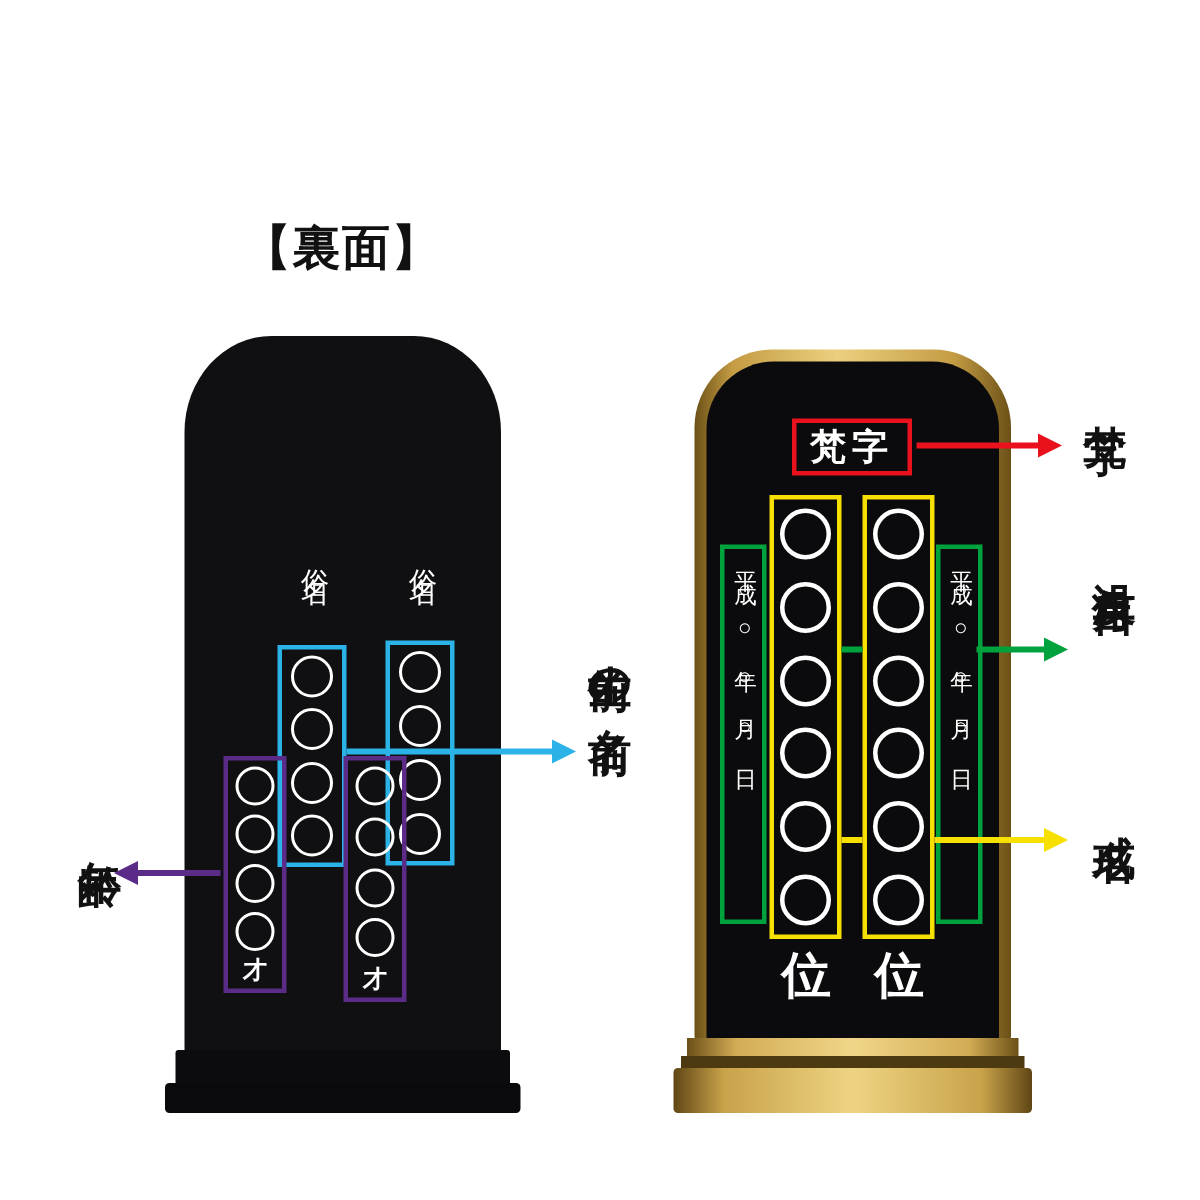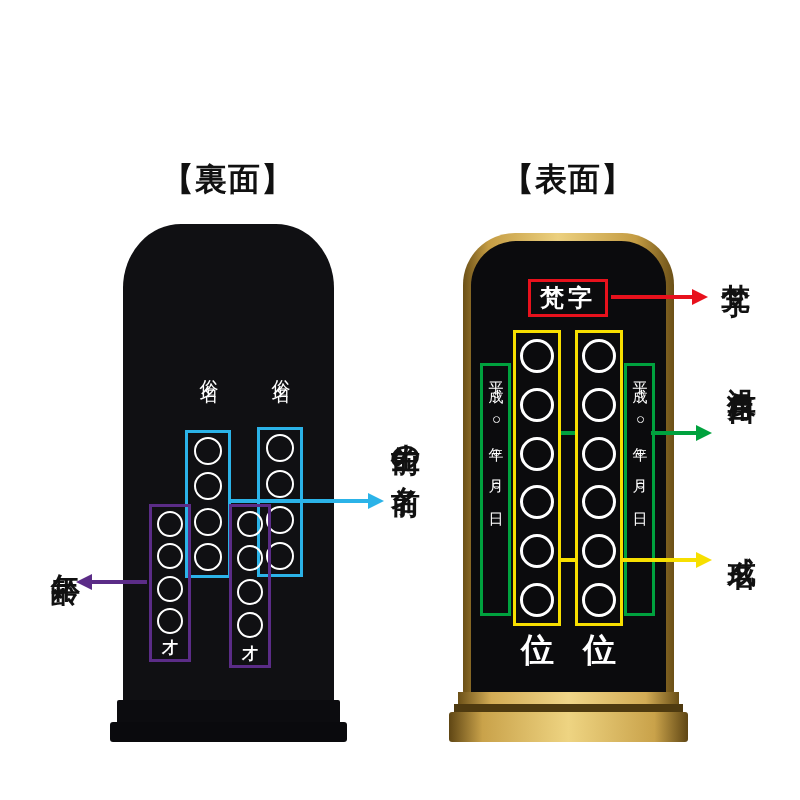--- a/index.html
+++ b/index.html
@@ -5,21 +5,21 @@
   html,body { margin:0; padding:0; background:#fff; }
   .page { position:relative; width:800px; height:800px; background:#ffffff;
           font-family:"Liberation Sans", sans-serif; overflow:hidden; }
 
   
   .titlebar { position:absolute; left:37px; top:40px; width:726px; height:55px;
               background:#7d4f8b; display:flex; align-items:center; justify-content:center; }
   .titlebar span { color:#fff; font-size:33px; font-weight:bold; letter-spacing:3px; }
 
   
-  .heading { position:absolute; top:158px; font-size:32px; font-weight:bold; color:#111; letter-spacing:1px; }
+  .heading { position:absolute; top:144px; font-size:32px; font-weight:bold; color:#111; letter-spacing:1px; }
   .heading-back { left:162px; }
   .heading-front { left:502px; }
 
   
   .tablet-back { position:absolute; left:123px; top:224px; width:211px; height:492px;
                  background:#101013; border-radius:58px 58px 0 0 / 64px 64px 0 0; }
   .tb-base1 { position:absolute; left:117px; top:700px; width:223px; height:26px; background:#0c0c0f; border-radius:2px; }
   .tb-base2 { position:absolute; left:110px; top:722px; width:237px; height:20px; background:#0a0a0d; border-radius:3px; }
 
   .vtext { writing-mode:vertical-rl; text-orientation:upright; }
@@ -78,21 +78,20 @@
 
   .arrows { position:absolute; left:0; top:0; width:800px; height:800px; pointer-events:none; }
 </style>
 </head>
 <body>
 
 <div class="page">
 
 
   <div class="heading heading-back">【裏面】</div>
-  <div class="heading heading-front">【表面】</div>
 
   <div class="tablet-back"></div>
   <div class="tb-base1"></div>
   <div class="tb-base2"></div>
 
   <span class="zokumyo zokumyo1 vtext">俗名</span>
   <span class="zokumyo zokumyo2 vtext">俗名</span>
 
   <div class="box cyanbox1">
     <i class="c28"></i>

